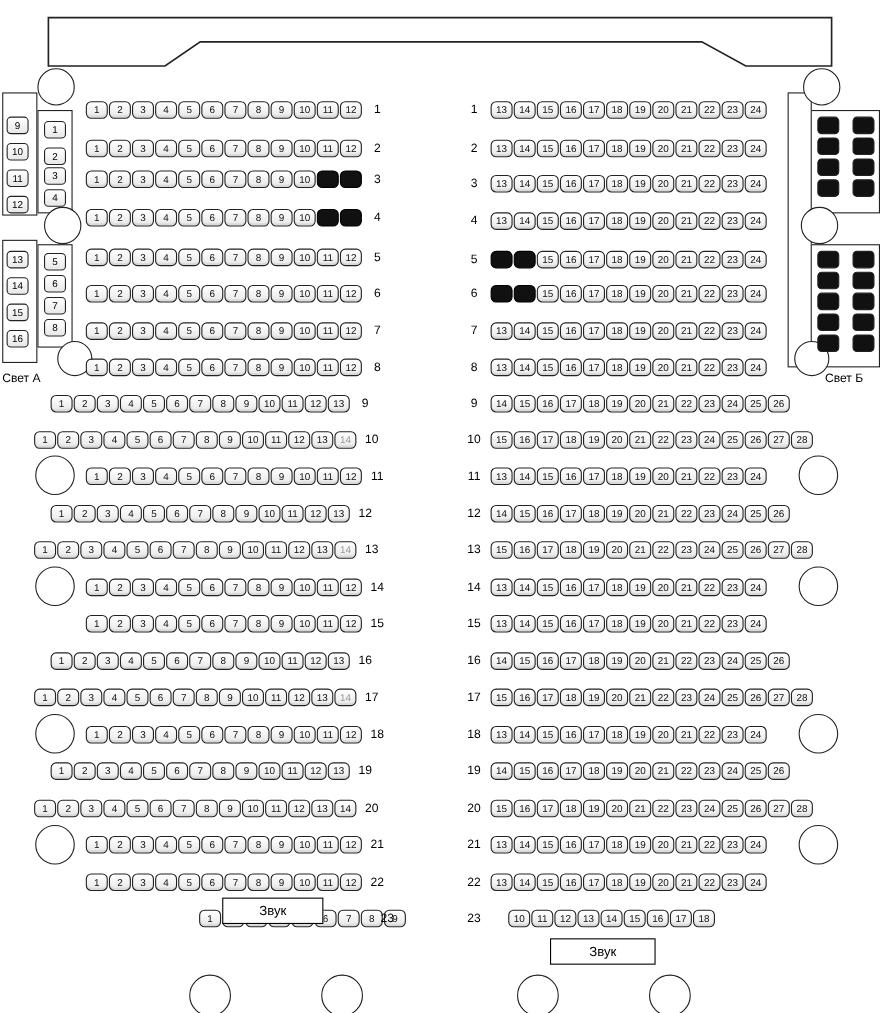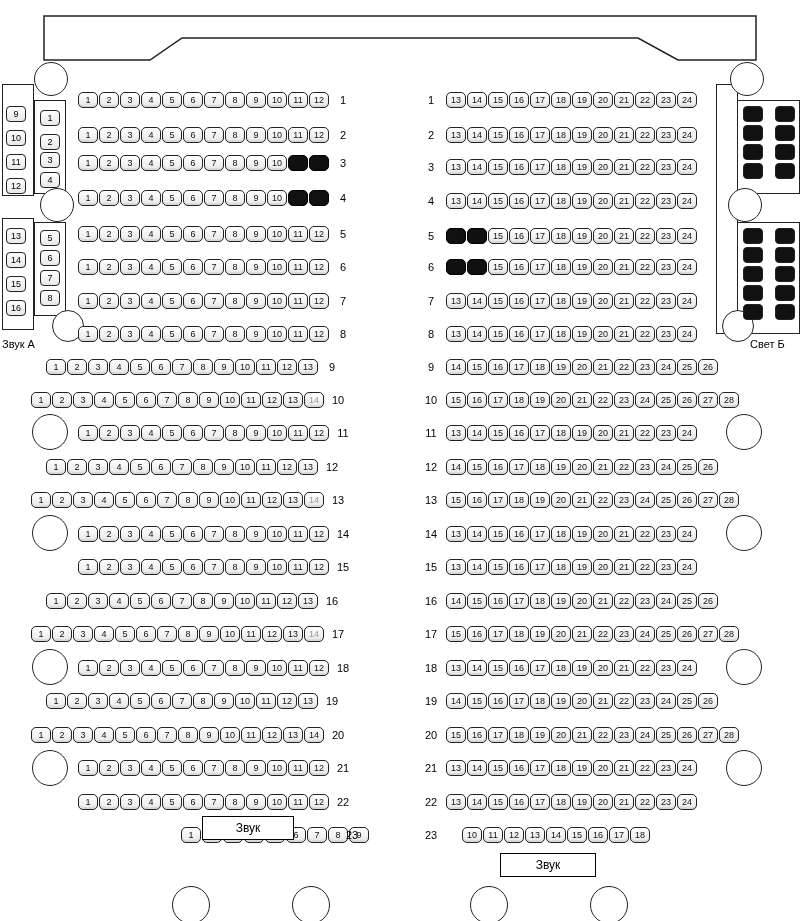--- a/index.html
+++ b/index.html
@@ -123,21 +123,21 @@
 </div>
 
 <div class="lozha-box" style="left:2px; top:84px; width:30px; height:110px;"></div>
 <div class="lozha-box" style="left:2px; top:218px; width:30px; height:110px;"></div>
 <div class="lozha-box" style="left:34px; top:100px; width:30px; height:92px;"></div>
 <div class="lozha-box" style="left:34px; top:222px; width:30px; height:92px;"></div>
 
 <div id="leftbox-outer"></div>
 <div id="leftbox-inner"></div>
 
-<div class="lozha-label" style="left:2px; top:338px;">Звук А</div>
+<div class="lozha-label" style="left:2px; top:338px;">Свет А</div>
 
 <div class="circle" style="left:34px; top:62px; width:32px; height:32px;"></div>
 <div class="circle" style="left:40px; top:188px; width:32px; height:32px;"></div>
 <div class="circle" style="left:52px; top:310px; width:30px; height:30px;"></div>
 <div class="circle" style="left:32px; top:414px; width:34px; height:34px;"></div>
 <div class="circle" style="left:32px; top:515px; width:34px; height:34px;"></div>
 <div class="circle" style="left:32px; top:649px; width:34px; height:34px;"></div>
 <div class="circle" style="left:32px; top:750px; width:34px; height:34px;"></div>
 
 <div class="lozha-box" style="left:736px; top:100px; width:62px; height:92px;"></div>

